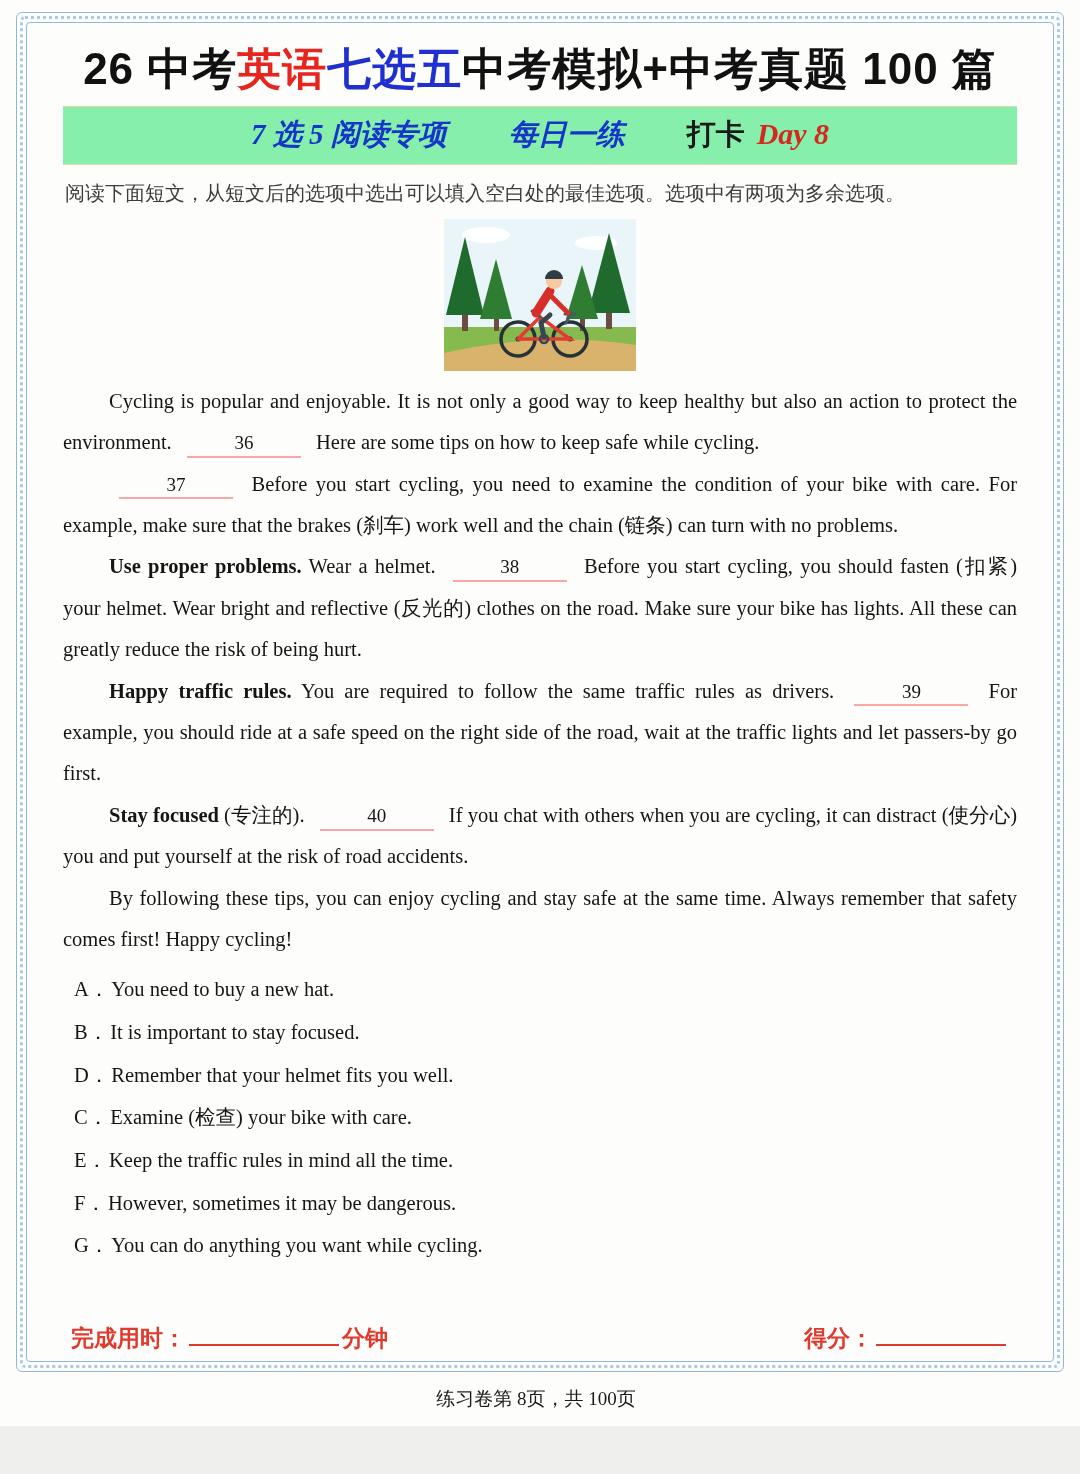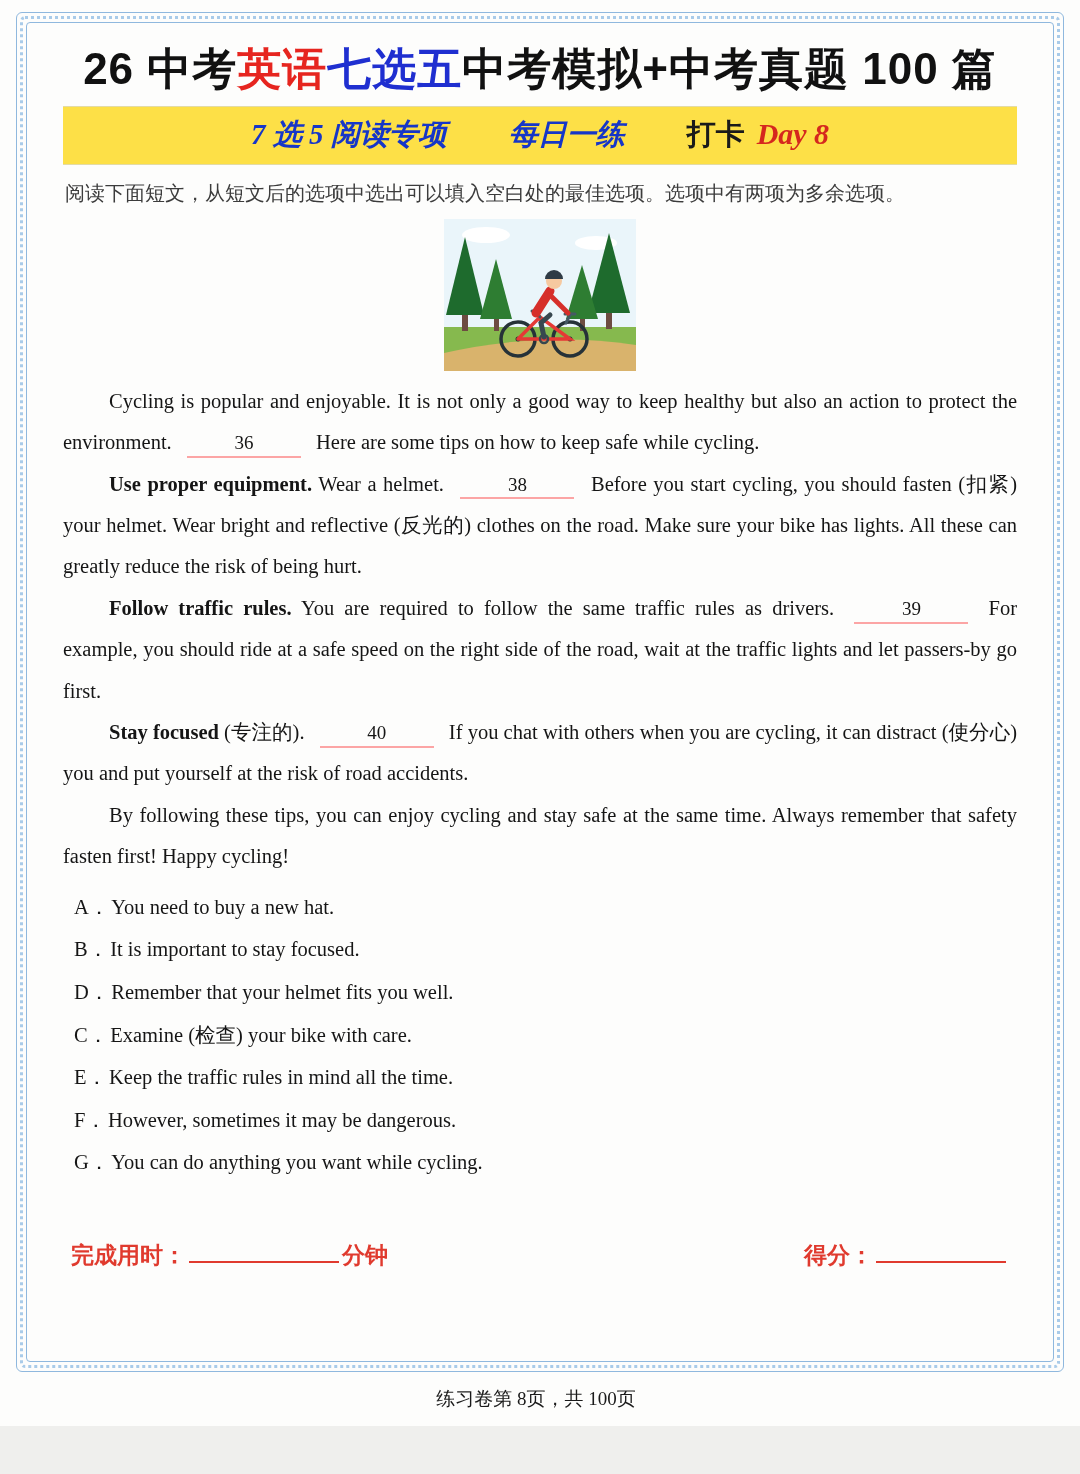--- a/index.html
+++ b/index.html
@@ -6,21 +6,21 @@
   .page{width:1080px;height:1426px;background:#fdfdfc;position:relative;overflow:hidden;margin:0 auto;
         font-family:"Liberation Sans","DejaVu Sans",sans-serif;}
   
   .frame{position:absolute;top:12px;left:16px;right:16px;bottom:54px;border:1px solid #8fb8de;border-radius:6px;}
   .frame::before{content:"";position:absolute;inset:3px;border:3px dotted #a9cbe9;border-radius:5px;pointer-events:none;}
   .frame::after{content:"";position:absolute;inset:9px;border:1px solid #8fb8de;border-radius:4px;pointer-events:none;}
   .content{position:absolute;inset:14px 30px 10px 30px;padding:6px 16px 0 16px;}
 
   .title{ text-align:center;font-weight:900;font-size:44px;line-height:1.2;letter-spacing:1px;
           margin:10px 0 10px;color:#111;}
-  .band{ background:#fde047;border-top:1px solid #e3dba6;border-bottom:1px solid #e3dba6;
+  .band{ background:#86efac;border-top:1px solid #e3dba6;border-bottom:1px solid #e3dba6;
          display:flex;justify-content:center;align-items:baseline;gap:62px;padding:8px 0 9px;}
   .band .p1,.band .p2{color:#1636c8;font-weight:bold;font-style:italic;font-size:29px;font-family:"Liberation Serif","DejaVu Serif",serif;}
   .band .p3{color:#1a1a1a;font-weight:bold;font-size:29px;}
   .band .p4{color:#d5281e;font-weight:bold;font-style:italic;font-size:30px;font-family:"Liberation Serif","DejaVu Serif",serif;}
   .band .grp{display:flex;gap:12px;align-items:baseline;}
 
   .instruction{font-size:20px;color:#3c3c3c;margin:15px 2px 12px;}
 
   .figure{text-align:center;margin:8px 0 6px;}
 
@@ -100,24 +100,25 @@
             <path d="M92,94 L106,72" stroke="#d62f2a" stroke-width="9" fill="none"></path>
             <path d="M106,76 L124,94" stroke="#d62f2a" stroke-width="5" fill="none"></path>
             <circle cx="110" cy="62" r="8" fill="#f6c9a0"></circle>
             <path d="M101,60 A9 9 0 0 1 119,60 Z" fill="#2f3b45"></path>
           </g>
         </svg>
       </div>
 
       <div class="passage">
           <p class="para"><span>Cycling is popular and enjoyable. It is not only a good way to keep healthy but also an action to protect the environment. </span><span class="blank">36</span><span> Here are some tips on how to keep safe while cycling.</span></p>
-          <p class="para"><span class="b">Use proper equipment.</span><span> Wear a helmet. </span><span class="blank">38</span><span> Before you start cycling, you should fasten (扣紧) your helmet. Wear bright and reflective (反光的) clothes on the road. Make sure your bike has lights. All these can greatly reduce the risk of being hurt.</span></p>
-          <p class="para"><span class="b">Follow traffic rules.</span><span> You are required to follow the same traffic rules as drivers. </span><span class="blank">39</span><span> For example, you should ride at a safe speed on the right side of the road, wait at the traffic lights and let passers-by go first.</span></p>
+          <p class="para"><span class="blank">37</span><span> Before you start cycling, you need to examine the condition of your bike with care. For example, make sure that the brakes (刹车) work well and the chain (链条) can turn with no problems.</span></p>
+          <p class="para"><span class="b">Use proper problems.</span><span> Wear a helmet. </span><span class="blank">38</span><span> Before you start cycling, you should fasten (扣紧) your helmet. Wear bright and reflective (反光的) clothes on the road. Make sure your bike has lights. All these can greatly reduce the risk of being hurt.</span></p>
+          <p class="para"><span class="b">Happy traffic rules.</span><span> You are required to follow the same traffic rules as drivers. </span><span class="blank">39</span><span> For example, you should ride at a safe speed on the right side of the road, wait at the traffic lights and let passers-by go first.</span></p>
           <p class="para"><span class="b">Stay focused</span><span> (专注的). </span><span class="blank">40</span><span> If you chat with others when you are cycling, it can distract (使分心) you and put yourself at the risk of road accidents.</span></p>
-          <p class="para"><span>By following these tips, you can enjoy cycling and stay safe at the same time. Always remember that safety fasten first! Happy cycling!</span></p>
+          <p class="para"><span>By following these tips, you can enjoy cycling and stay safe at the same time. Always remember that safety comes first! Happy cycling!</span></p>
         </div>
 
       <div class="options">
           <div class="option"><span class="opt-label">A．</span><span>You need to buy a new hat.</span></div>
           <div class="option"><span class="opt-label">B．</span><span>It is important to stay focused.</span></div>
           <div class="option"><span class="opt-label">D．</span><span>Remember that your helmet fits you well.</span></div>
           <div class="option"><span class="opt-label">C．</span><span>Examine (检查) your bike with care.</span></div>
           <div class="option"><span class="opt-label">E．</span><span>Keep the traffic rules in mind all the time.</span></div>
           <div class="option"><span class="opt-label">F．</span><span>However, sometimes it may be dangerous.</span></div>
           <div class="option"><span class="opt-label">G．</span><span>You can do anything you want while cycling.</span></div>

